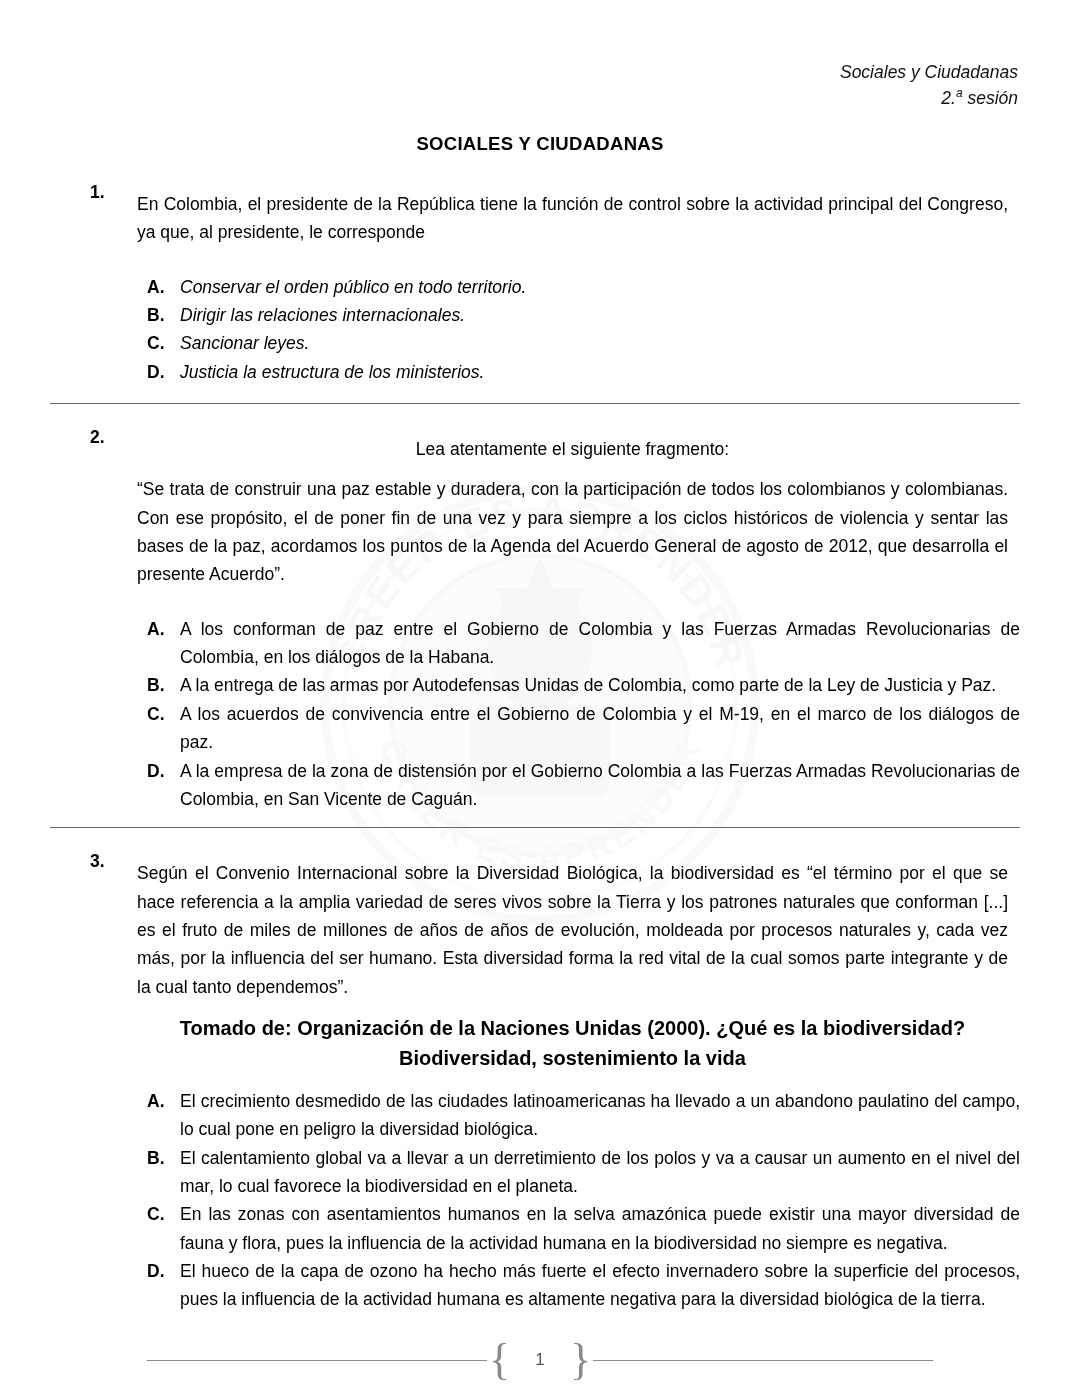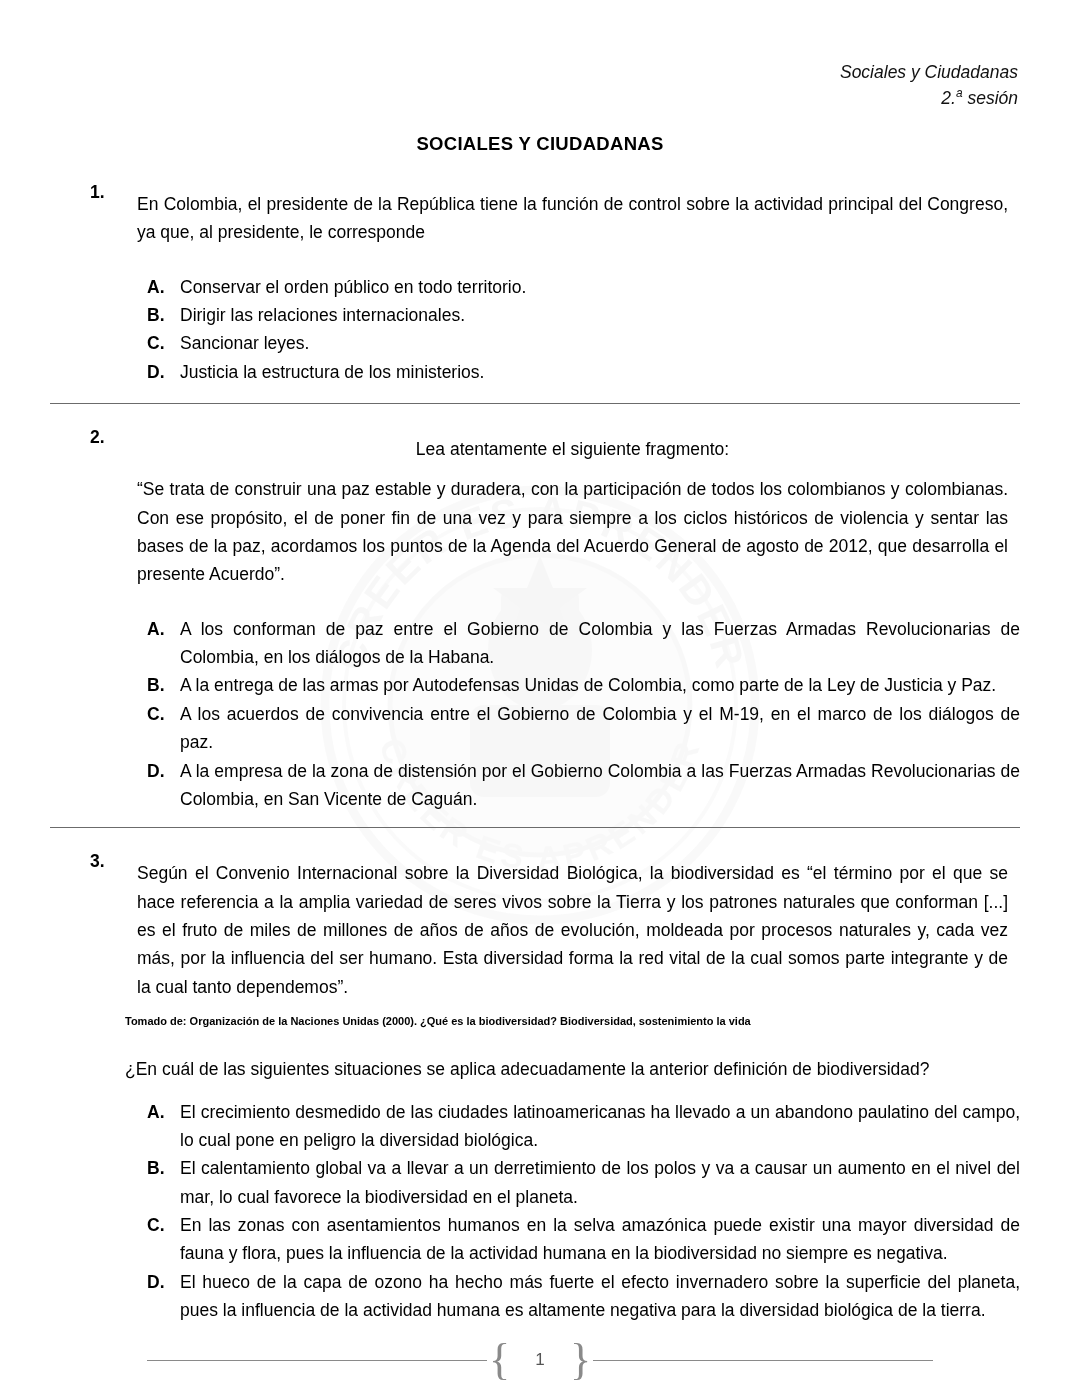--- a/index.html
+++ b/index.html
@@ -93,24 +93,24 @@
     flex: 1 1 auto;
     font-size: 17.5px;
     line-height: 1.62;
     text-align: justify;
     text-justify: inter-word;
   }
   .q-stem p { margin: 12px; }
   .q-stem p.nojust { text-align: center; }
 
   .citation {
-    font-size: 11px;
+    font-size: 20px;
     font-weight: bold;
     line-height: 1.5;
-    text-align: left;
+    text-align: center;
     margin-top: 12px;
   }
   .citation .cit-line { display: block; }
 
   .q-prompt {
     font-size: 17.5px;
     line-height: 1.62;
     text-align: left;
     margin-top: 26px;
   }
@@ -127,21 +127,21 @@
   }
   .opt-letter {
     flex: 0 0 33px;
     font-weight: bold;
   }
   .opt-text {
     flex: 1 1 auto;
     text-align: justify;
     text-justify: inter-word;
   }
-  .opt-text.nojust { text-align: left; }
+  .opt-text.nojust { text-align: left; font-style: italic; }
 
   .separator {
     height: 0;
     border-top: 1.6px solid #6b6b6b;
     margin: 0 60px 0 50px;
   }
 
   .sp-after-q1 { height: 17px; }
   .sp-before-q2 { height: 19px; }
   .sp-after-q2 { height: 14px; }
@@ -286,39 +286,38 @@
       <div class="sp-before-q3"></div>
 
       <div class="question">
         <div class="q-head">
           <div class="q-num">3.</div>
           <div class="q-stem">
             <p>Según el Convenio Internacional sobre la Diversidad Biológica, la biodiversidad es “el término por el que se hace referencia a la amplia variedad de seres vivos sobre la Tierra y los patrones naturales que conforman [...] es el fruto de miles de millones de años de años de evolución, moldeada por procesos naturales y, cada vez más, por la influencia del ser humano. Esta diversidad forma la red vital de la cual somos parte integrante y de la cual tanto dependemos”.</p>
             <div class="citation">
               <span class="cit-line">Tomado de: Organización de la Naciones Unidas (2000). ¿Qué es la biodiversidad? Biodiversidad, sostenimiento la vida</span>
             </div>
-            <div class="q-prompt">¿En cuál de las siguientes situaciones se aplica adecuadamente la anterior definición de biodiversidad?</div>
           </div>
         </div>
         <div class="options">
           <div class="option">
             <div class="opt-letter">A.</div>
             <div class="opt-text">El crecimiento desmedido de las ciudades latinoamericanas ha llevado a un abandono paulatino del campo, lo cual pone en peligro la diversidad biológica.</div>
           </div>
           <div class="option">
             <div class="opt-letter">B.</div>
             <div class="opt-text">El calentamiento global va a llevar a un derretimiento de los polos y va a causar un aumento en el nivel del mar, lo cual favorece la biodiversidad en el planeta.</div>
           </div>
           <div class="option">
             <div class="opt-letter">C.</div>
             <div class="opt-text">En las zonas con asentamientos humanos en la selva amazónica puede existir una mayor diversidad de fauna y flora, pues la influencia de la actividad humana en la biodiversidad no siempre es negativa.</div>
           </div>
           <div class="option">
             <div class="opt-letter">D.</div>
-            <div class="opt-text">El hueco de la capa de ozono ha hecho más fuerte el efecto invernadero sobre la superficie del planeta, pues la influencia de la actividad humana es altamente negativa para la diversidad biológica de la tierra.</div>
+            <div class="opt-text">El hueco de la capa de ozono ha hecho más fuerte el efecto invernadero sobre la superficie del procesos, pues la influencia de la actividad humana es altamente negativa para la diversidad biológica de la tierra.</div>
           </div>
         </div>
       </div>
 
     </div>
 
     <div class="footer">
       <div class="foot-rule left"></div>
       <div class="foot-brace">{</div>
       <div class="foot-page">1</div>

